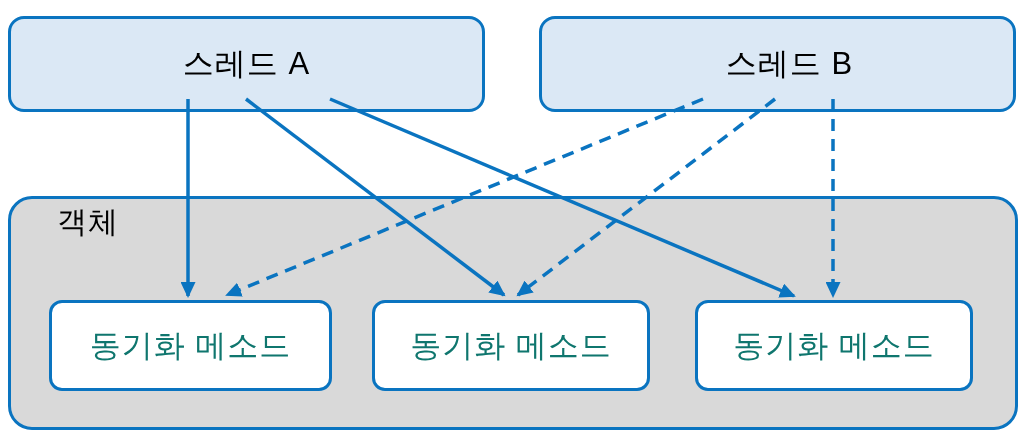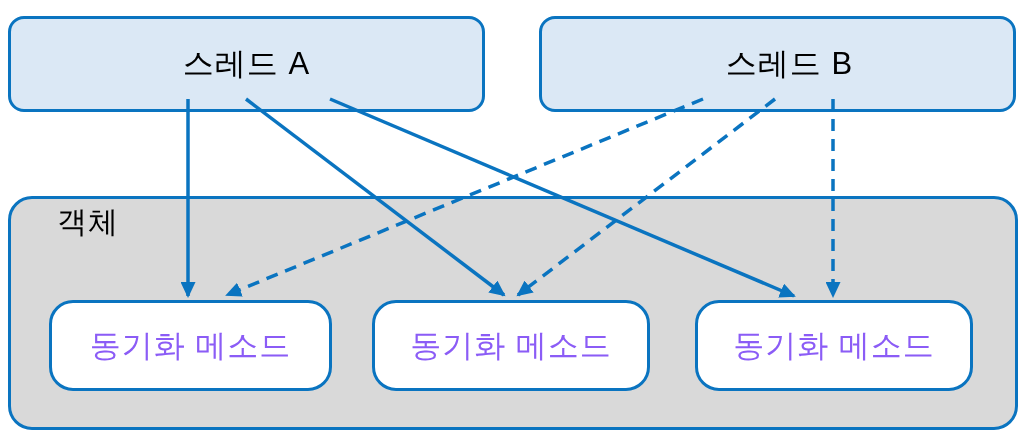--- a/index.html
+++ b/index.html
@@ -27,22 +27,22 @@
     justify-content:flex-start;align-items:flex-start;
   }
   .object-label{
     position:absolute;left:27px;top:202px;
     font-size:30px;color:#000;letter-spacing:1px;margin-left:30px;
   }
   .method-box{
     top:300px;height:91px;
     background:var(--method-fill,#ffffff);
     border:3.5px solid var(--accent,#0a74c0);
-    border-radius:24px;
-    font-size:31px;color:#8b5cf6;letter-spacing:1px;
+    border-radius:13px;
+    font-size:31px;color:#0f766e;letter-spacing:1px;
   }
   #method-1{left:49px;width:283px;}
   #method-2{left:372px;width:278px;}
   #method-3{left:695px;width:278px;}
   svg.arrows{position:absolute;inset:0;pointer-events:none;}
   svg.arrows line{stroke:var(--accent,#0a74c0);stroke-width:3.5px;}
   svg.arrows line.dashed{stroke-dasharray:12 8;}
 </style>
 </head>
 <body style="--accent: #0a74c0; --thread-fill: #dbe8f5; --object-fill: #d9d9d9; --method-fill: #ffffff;">

